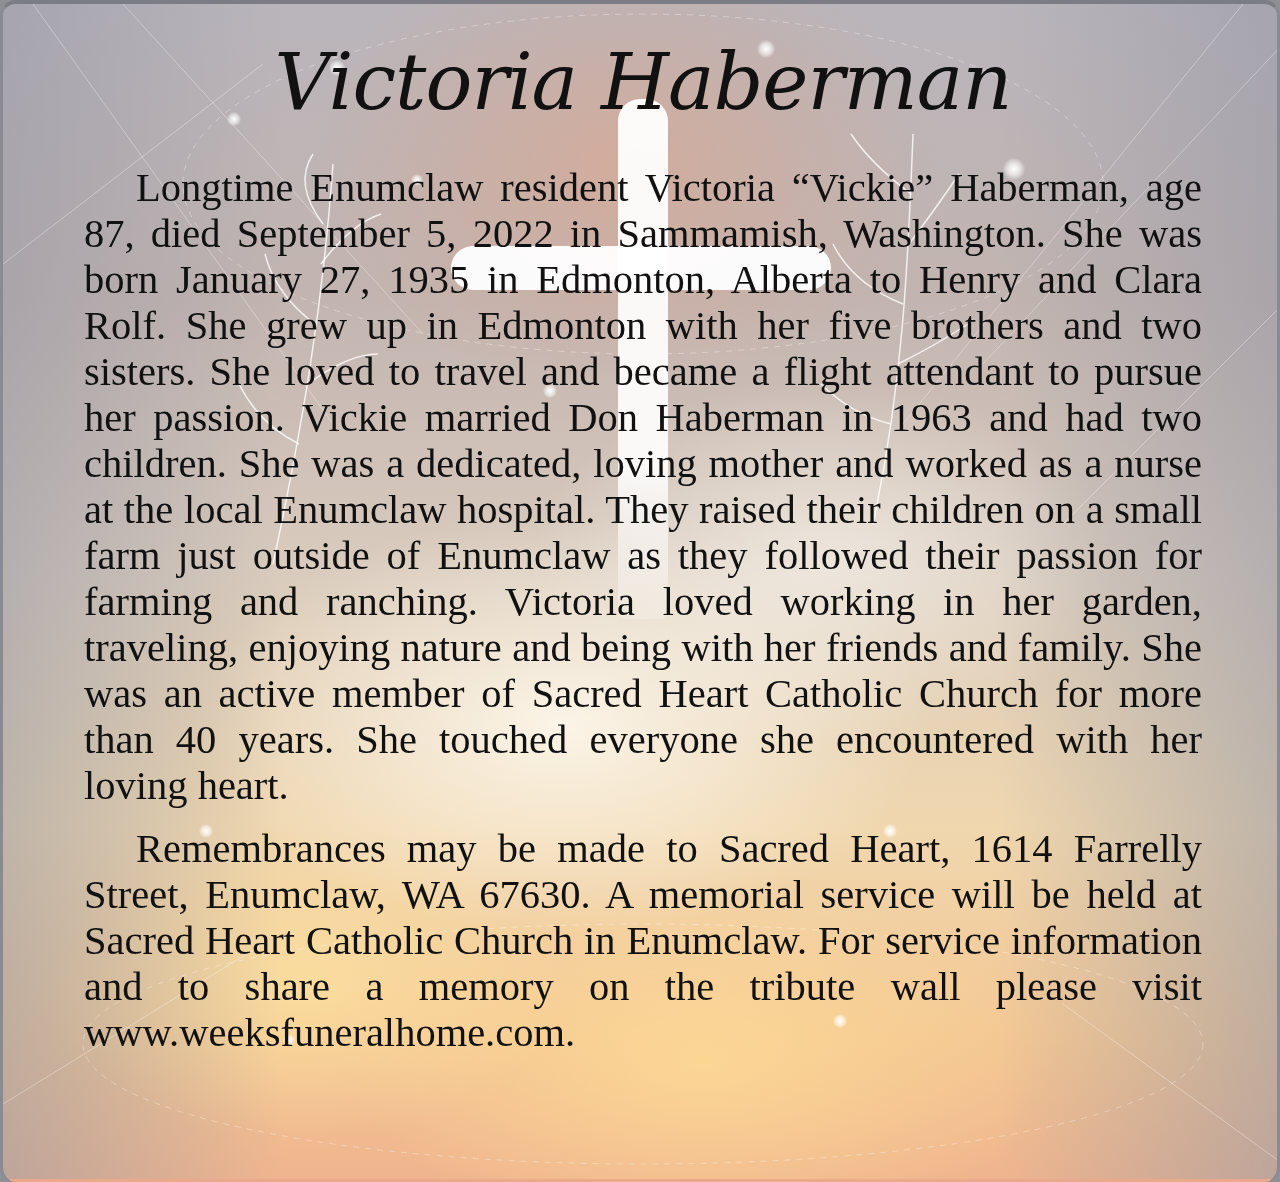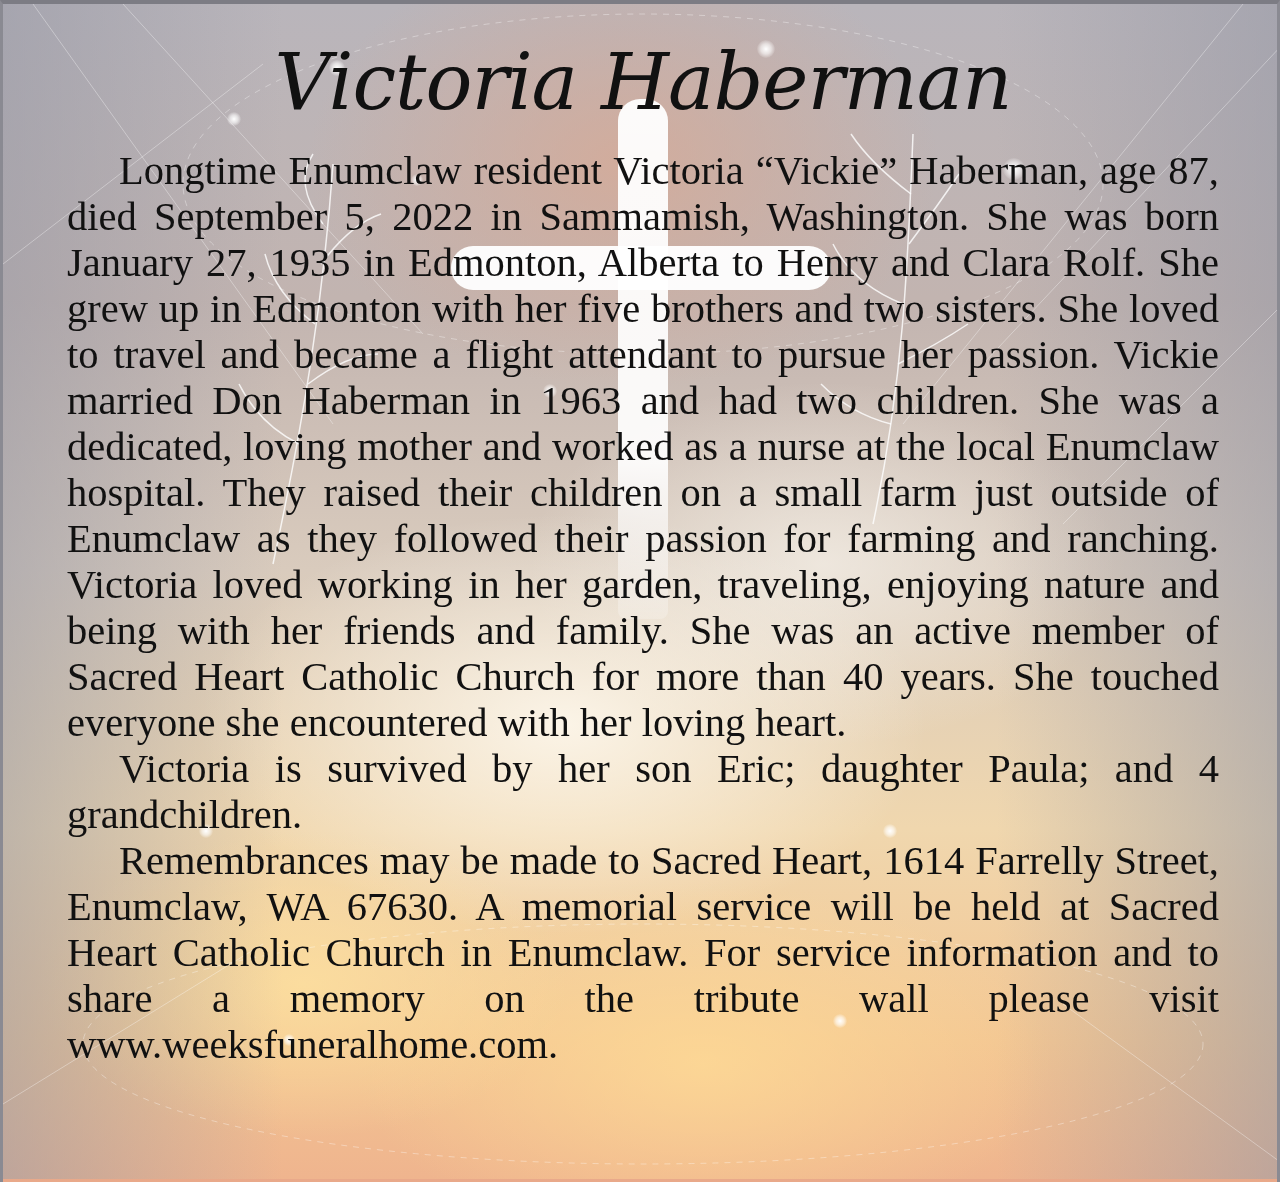--- a/index.html
+++ b/index.html
@@ -12,20 +12,21 @@
     border-left: 3px solid #8a8a92;
     border-right: 3px solid #8a8a92;
     overflow: hidden;
     background:
       radial-gradient(ellipse 520px 300px at 560px 720px, rgba(255,250,240,0.85), rgba(255,240,220,0) 70%),
       radial-gradient(ellipse 420px 260px at 820px 560px, rgba(245,240,232,0.75), rgba(245,240,232,0) 70%),
       radial-gradient(ellipse 380px 220px at 300px 980px, rgba(255,228,160,0.7), rgba(255,228,160,0) 70%),
       radial-gradient(ellipse 500px 260px at 700px 1060px, rgba(255,220,150,0.75), rgba(255,220,150,0) 70%),
       radial-gradient(ellipse 420px 300px at 620px 160px, rgba(215,170,150,0.8), rgba(215,170,150,0) 75%),
       linear-gradient(180deg, #b9b5bb 0%, #c2b4b0 25%, #d9cbbd 48%, #f0d7ae 70%, #f3c693 88%, #efb48e 100%);
+    border-radius: 16px;
   }
   .card::before {
     content: ""; position: absolute; inset: 0;
     background:
       linear-gradient(90deg, rgba(150,152,165,0.55) 0%, rgba(150,152,165,0) 22%, rgba(150,152,165,0) 78%, rgba(150,152,165,0.55) 100%);
     pointer-events: none;
   }
   .bottom-edge { position: absolute; left: 0; right: 0; bottom: 0; height: 3px; background: #e9a98a; }
   .deco { position: absolute; inset: 0; pointer-events: none; }
   .cross-v {
@@ -53,21 +54,21 @@
   }
   .body-text {
     position: absolute; left: 64px; top: 144px; width: 1152px;
     font-family: "Liberation Serif", serif;
     font-size: 40.5px;
     line-height: 46px;
     color: #111;
     text-align: justify;
     hyphens: manual;
   }
-  .body-text p { margin: 0; text-indent: 52px; }
+  .body-text p { margin: 17px; text-indent: 52px; }
 </style>
 </head>
 <body>
 
 <div class="card">
   <div class="deco">
     <svg width="1280" height="1182" style="position:absolute;left:0;top:0">
       <g stroke="rgba(255,255,255,0.35)" stroke-width="1" fill="none">
         <line x1="30" y1="0" x2="330" y2="420"></line>
         <line x1="120" y1="0" x2="420" y2="330"></line>
@@ -106,18 +107,17 @@
     <div class="sparkle" style="left:196px;top:820px;width:14px;height:14px"></div>
     <div class="sparkle" style="left:880px;top:820px;width:14px;height:14px"></div>
     <div class="sparkle" style="left:280px;top:1030px;width:12px;height:12px"></div>
     <div class="sparkle" style="left:830px;top:1010px;width:14px;height:14px"></div>
   </div>
 
   <div class="content">
     <div class="title">Victoria Haberman</div>
     <div class="body-text">
       <p>Longtime Enumclaw resident Victoria “Vickie” Haberman, age 87, died September 5, 2022 in Sammamish, Washington. She was born January 27, 1935 in Edmonton, Alberta to Henry and Clara Rolf. She grew up in Edmonton with her five brothers and two sisters. She loved to travel and became a flight attendant to pursue her passion. Vickie married Don Haberman in 1963 and had two children. She was a dedicated, loving mother and worked as a nurse at the local Enumclaw hospital. They raised their children on a small farm just outside of Enumclaw as they followed their passion for farming and ranching. Victoria loved working in her garden, traveling, enjoying nature and being with her friends and family. She was an active member of Sacred Heart Catholic Church for more than 40 years. She touched everyone she encountered with her loving heart.</p>
-      <p>Victoria is survived by her son Eric; daughter Paula; and 4 grandchildren.</p>
       <p>Remembrances may be made to Sacred Heart, 1614 Farrelly Street, Enumclaw, WA 67630. A memorial service will be held at Sacred Heart Catholic Church in Enumclaw. For service information and to share a memory on the tribute wall please visit www.weeksfuneralhome.com.</p>
     </div>
   </div>
   <div class="bottom-edge"></div>
 </div>
 
 </body></html>

